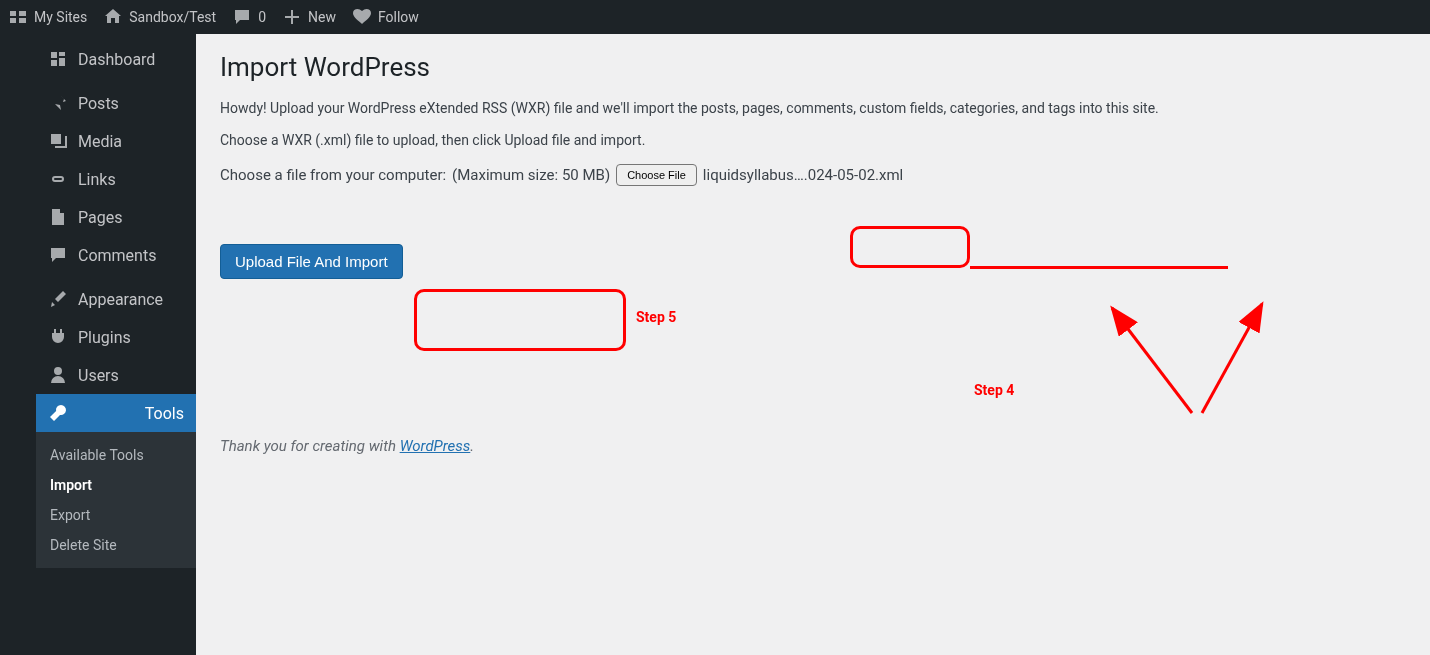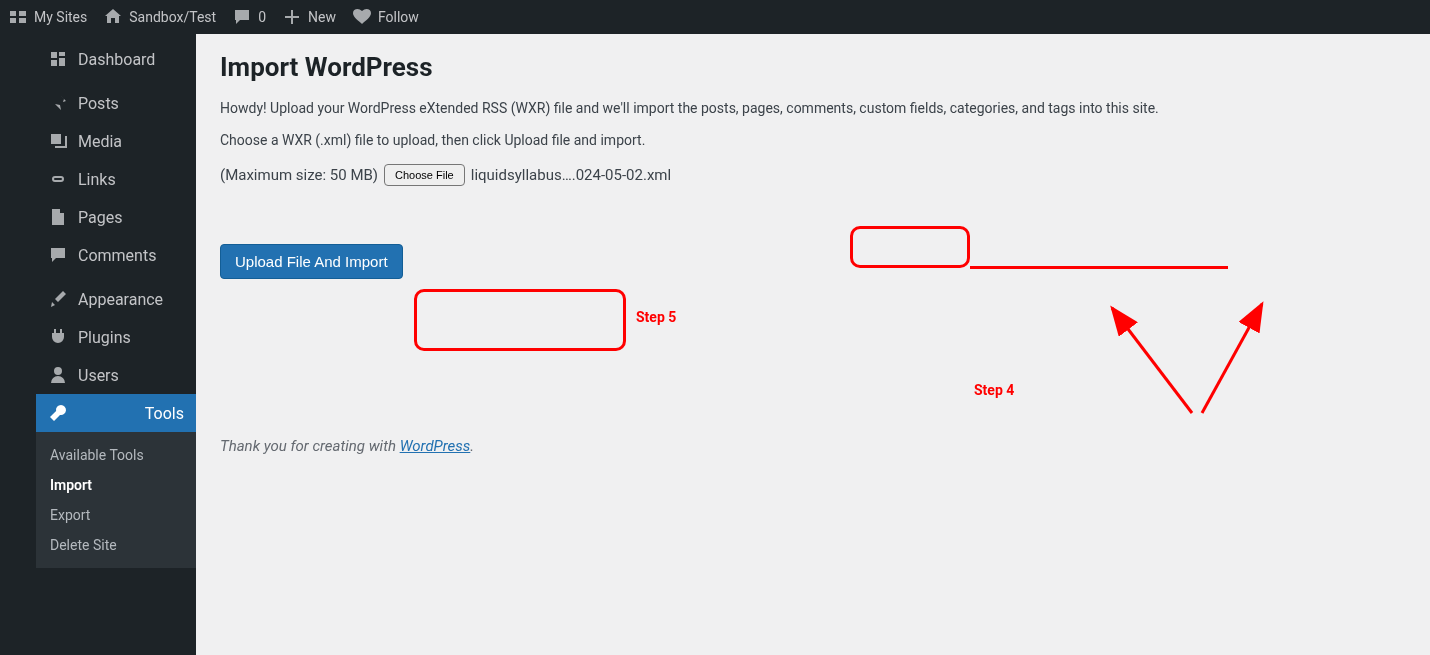--- a/index.html
+++ b/index.html
@@ -85,21 +85,21 @@
   .content {
     position: absolute;
     top: 34px; left: 196px; right: 0; bottom: 0;
     background: #f0f0f1;
     padding: 18px 24px;
     color: #1d2327;
     overflow: hidden;
   }
   h1 {
     font-size: 26px;
-    font-weight: 700;
+    font-weight: 400;
     margin-bottom: 18px;
     color: #1d2327;
   }
   .para {
     font-size: 14px;
     color: #3c434a;
     margin-bottom: 16px;
   }
   .formrow {
     display: flex;
@@ -290,20 +290,21 @@
     </div>
   </div>
 </div>
 
 <div class="content">
   <h1>Import WordPress</h1>
   <p class="para">Howdy! Upload your WordPress eXtended RSS (WXR) file and we'll import the posts, pages, comments, custom fields, categories, and tags into this site.</p>
   <p class="para">Choose a WXR (.xml) file to upload, then click Upload file and import.</p>
 
   <div class="formrow">
+    <span>Choose a file from your computer:</span>
     <span>(Maximum size: 50 MB)</span>
     <span class="choosefile-wrap">
       <button class="choosefile-btn">Choose File</button>
     </span>
     <span>liquidsyllabus….024-05-02.xml</span>
   </div>
 
   <button class="uploadbtn">Upload File And Import</button>
 
   <div class="footer">

